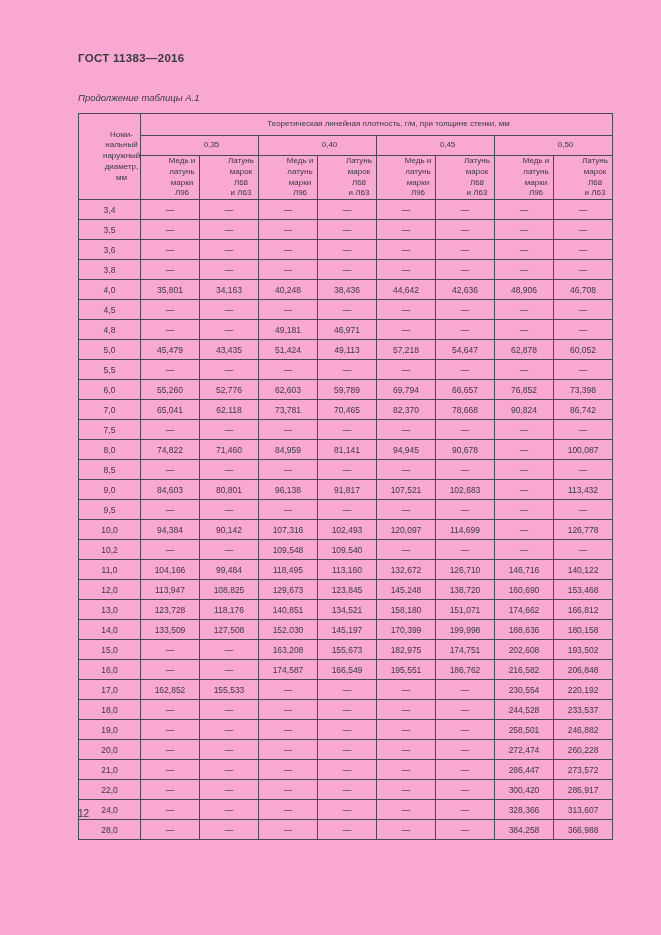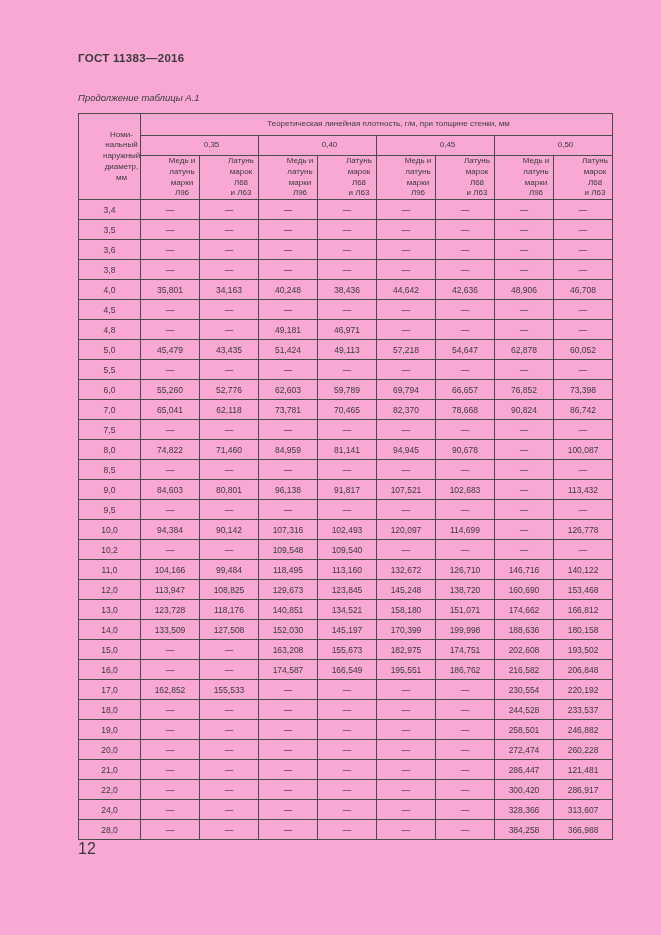--- a/index.html
+++ b/index.html
@@ -42,22 +42,22 @@
   th.density-span{height:21px;}
   th.thickness{height:19px;font-size:8.5px;}
   th.subcol{height:38px;}
   th.diam-head{font-size:8px;}
   table.density td{
     height:19px;
     font-size:8.5px;
     color:#3a3a3a;
   }
   .page-number{
-    position:absolute;top:840px;left:78px;
-    font-size:16px;
+    position:absolute;top:808px;left:78px;
+    font-size:10px;
   }
 </style>
 </head>
 <body>
 
 <div class="page">
 
   <div class="doc-title">ГОСТ 11383—2016</div>
 
   <div class="table-caption">Продолжение таблицы А.1</div>
@@ -427,21 +427,21 @@
         </tr>
         <tr>
           <td>21,0</td>
           <td>—</td>
           <td>—</td>
           <td>—</td>
           <td>—</td>
           <td>—</td>
           <td>—</td>
           <td>286,447</td>
-          <td>121,481</td>
+          <td>273,572</td>
         </tr>
         <tr>
           <td>22,0</td>
           <td>—</td>
           <td>—</td>
           <td>—</td>
           <td>—</td>
           <td>—</td>
           <td>—</td>
           <td>300,420</td>

